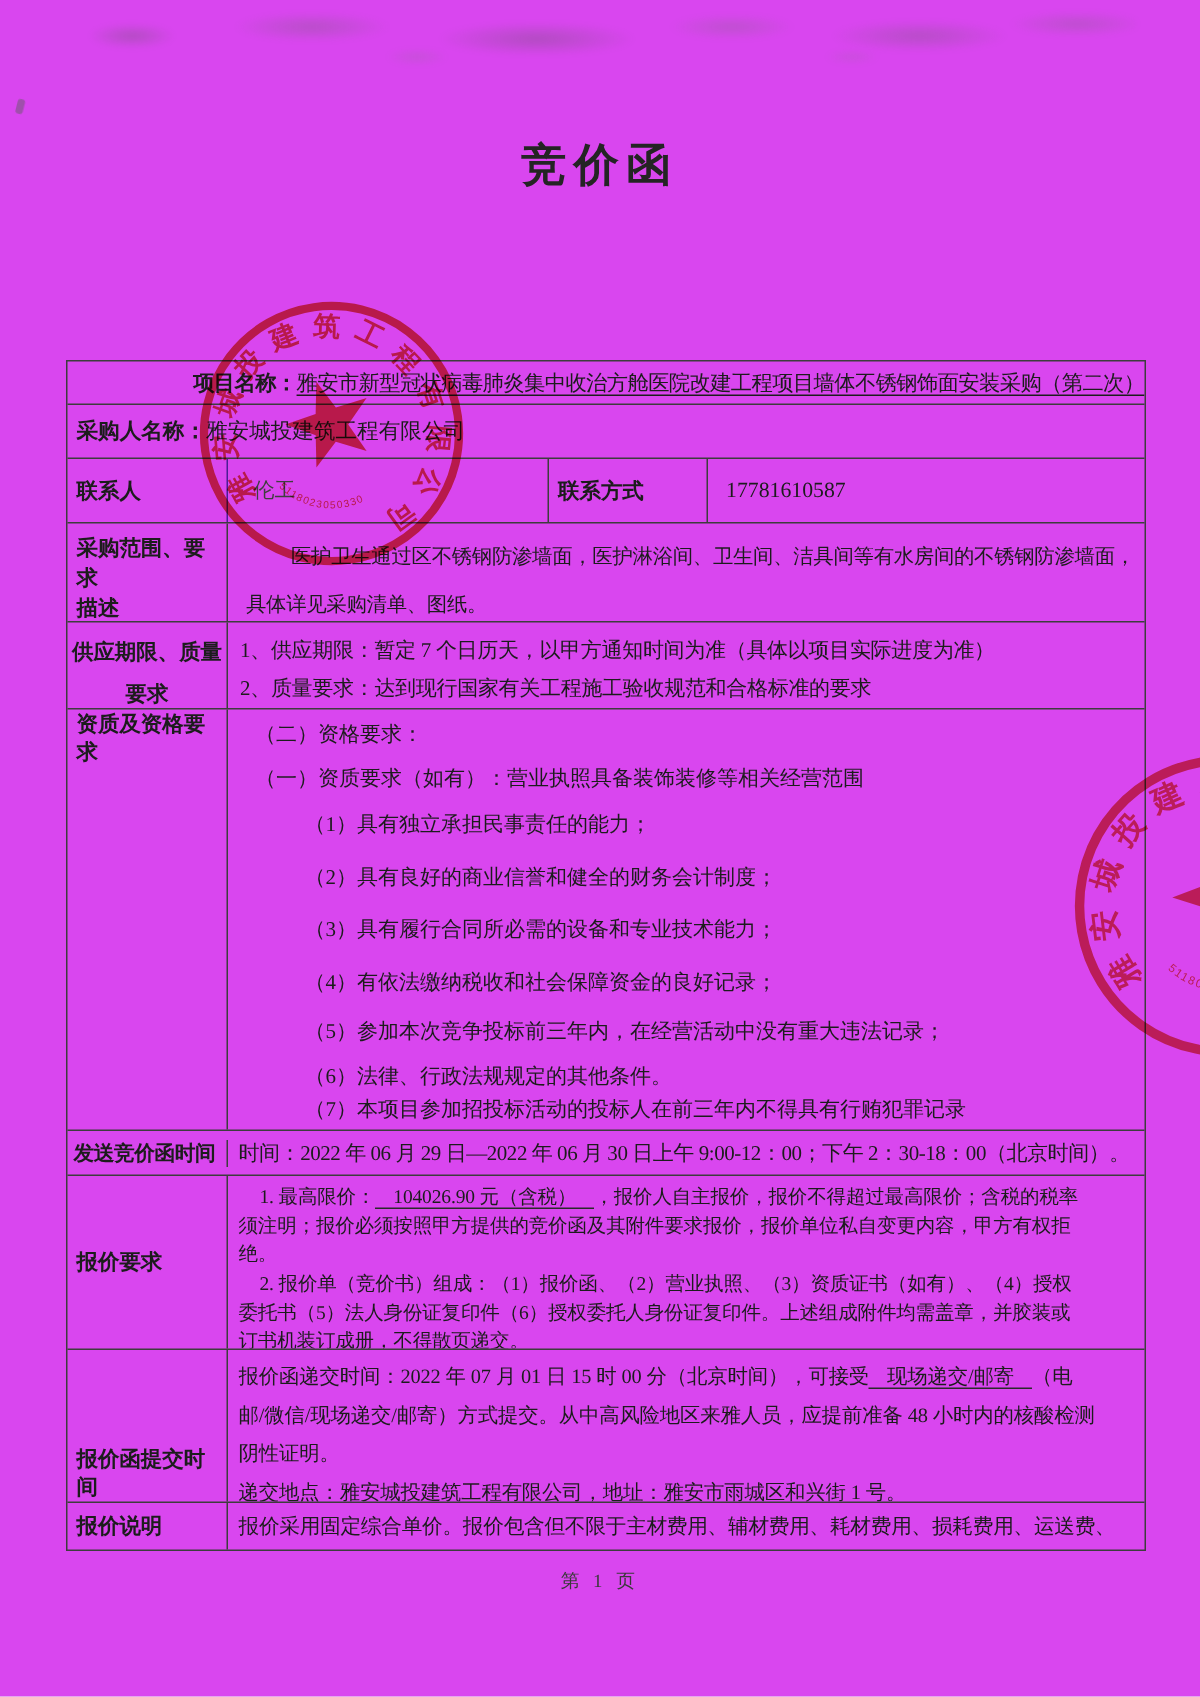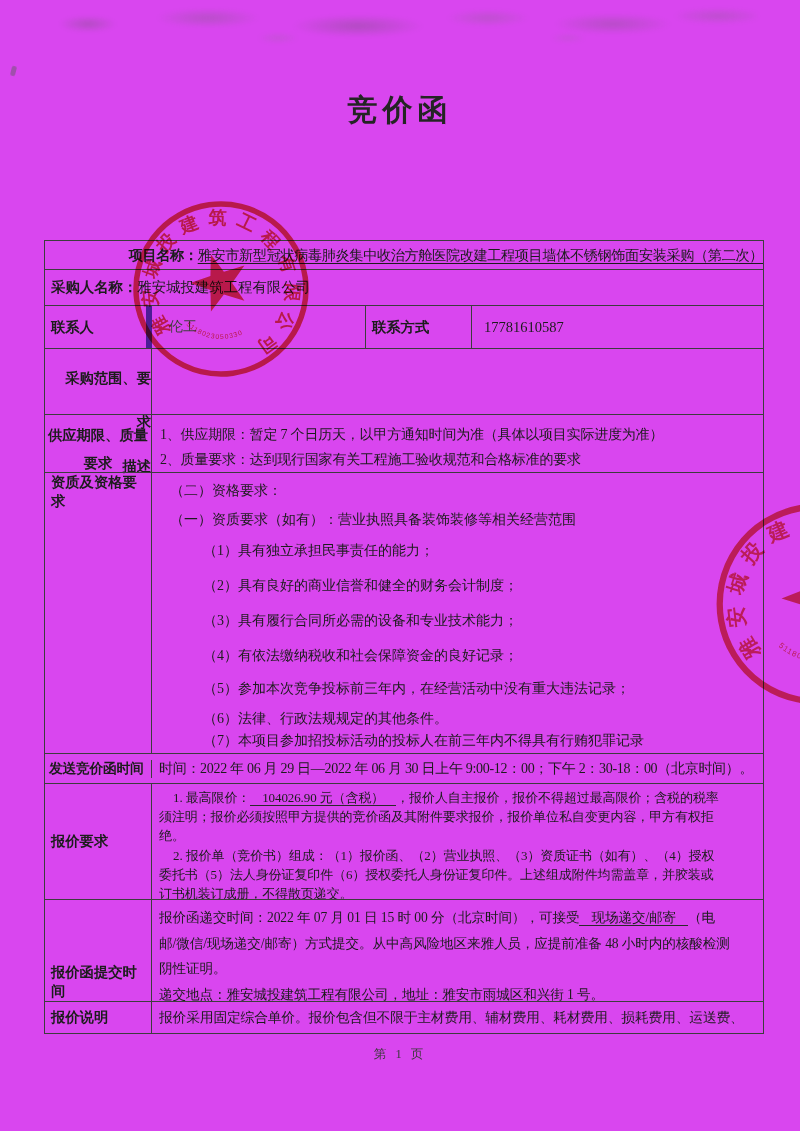--- a/index.html
+++ b/index.html
@@ -39,26 +39,26 @@
     font-weight:bold;font-size:14.3px;}
   .valcell{flex:1 1 auto;box-sizing:border-box;overflow:hidden;}
   .nowrap{white-space:nowrap;overflow:hidden;}
   .r1{height:28px;align-items:center;}
   .r1 .full{padding-left:6px;font-size:14.2px;letter-spacing:-0.4px;text-align:right;}
   .r2{height:36px;align-items:center;font-family:Liberation Serif, serif;}
   .r2 .full{padding-left:6px;font-size:14.4px;}
   .blabel{font-weight:bold;}
   .r3{height:43px;align-items:stretch;}
   .r3 .c{display:flex;align-items:center;box-sizing:border-box;}
-  .r3 .c1{width:107px;border-right:6px solid #4c1d95;padding-left:6px;font-weight:bold;font-size:14.3px;}
+  .r3 .c1{width:107px;border-right:1px solid #4c1d95;padding-left:6px;font-weight:bold;font-size:14.3px;}
   .r3 .c2{width:214px;border-right:1px solid #3d3d3d;padding-left:17px;font-size:14px;color:#3f3f3f;}
   .r3 .c3{width:106px;border-right:1px solid #3d3d3d;padding-left:6px;font-weight:bold;font-size:14.3px;}
   .r3 .c4{flex:1;padding-left:12px;font-size:14.5px;font-family:"Liberation Serif","DejaVu Serif",serif;}
   .r4{height:66px;}
-  .r4 .lblcell{padding:7px 0 0 6px;line-height:44px;text-align:right;}
+  .r4 .lblcell{padding:7px 0 0 6px;line-height:20px;}
   .r4 .valcell{padding:6px 6px 0 12px;font-size:13.6px;line-height:31.5px;letter-spacing:-0.2px;}
   .r4 .valcell .l1{text-indent:30px;}
   .r5{height:58px;}
   .r5 .lblcell{padding-top:6px;line-height:28px;text-align:center;}
   .r5 .valcell{padding:7px 4px 0 8px;font-size:14px;line-height:25px;letter-spacing:-0.2px;}
   .r6{height:281px;}
   .r6 .lblcell{display:flex;align-items:flex-start;padding-left:6px;}
   .r6 .valcell{padding:9px 4px 0 0;font-size:14px;}
   .q-item{white-space:nowrap;overflow:hidden;line-height:18px;}
   .q-lvl1{padding-left:18px;}
@@ -115,20 +115,24 @@
       <div class="c c2">伦工</div>
       <div class="c c3">联系方式</div>
       <div class="c c4">17781610587</div>
     </div>
 
     <div class="trow r4">
       <div class="lblcell">
         <div>采购范围、要求</div>
         <div>描述</div>
       </div>
+      <div class="valcell">
+        <div class="l1 nowrap">医护卫生通过区不锈钢防渗墙面，医护淋浴间、卫生间、洁具间等有水房间的不锈钢防渗墙面，</div>
+        <div class="nowrap">具体详见采购清单、图纸。</div>
+      </div>
     </div>
 
     <div class="trow r5">
       <div class="lblcell">
         <div>供应期限、质量</div>
         <div>要求</div>
       </div>
       <div class="valcell">
         <div class="nowrap">1、供应期限：暂定 7 个日历天，以甲方通知时间为准（具体以项目实际进度为准）</div>
         <div class="nowrap">2、质量要求：达到现行国家有关工程施工验收规范和合格标准的要求</div>

